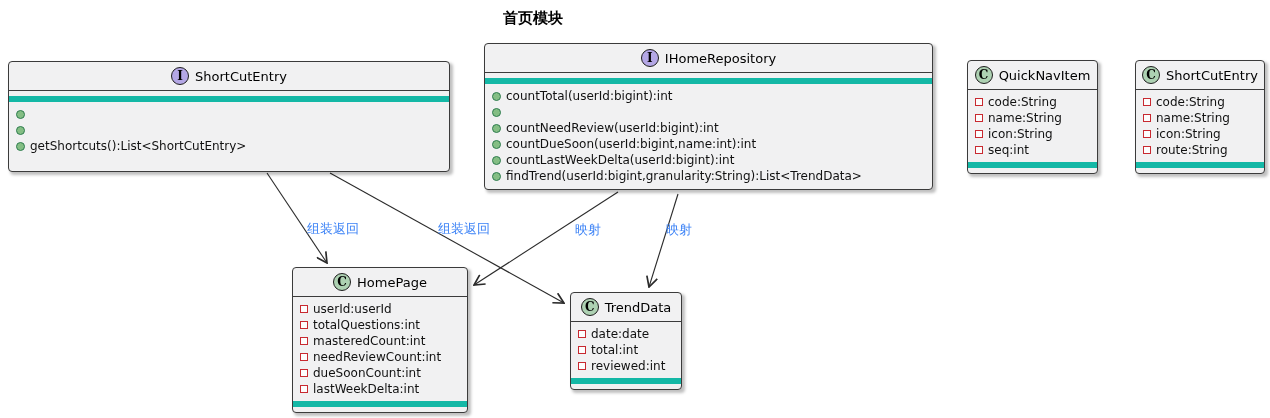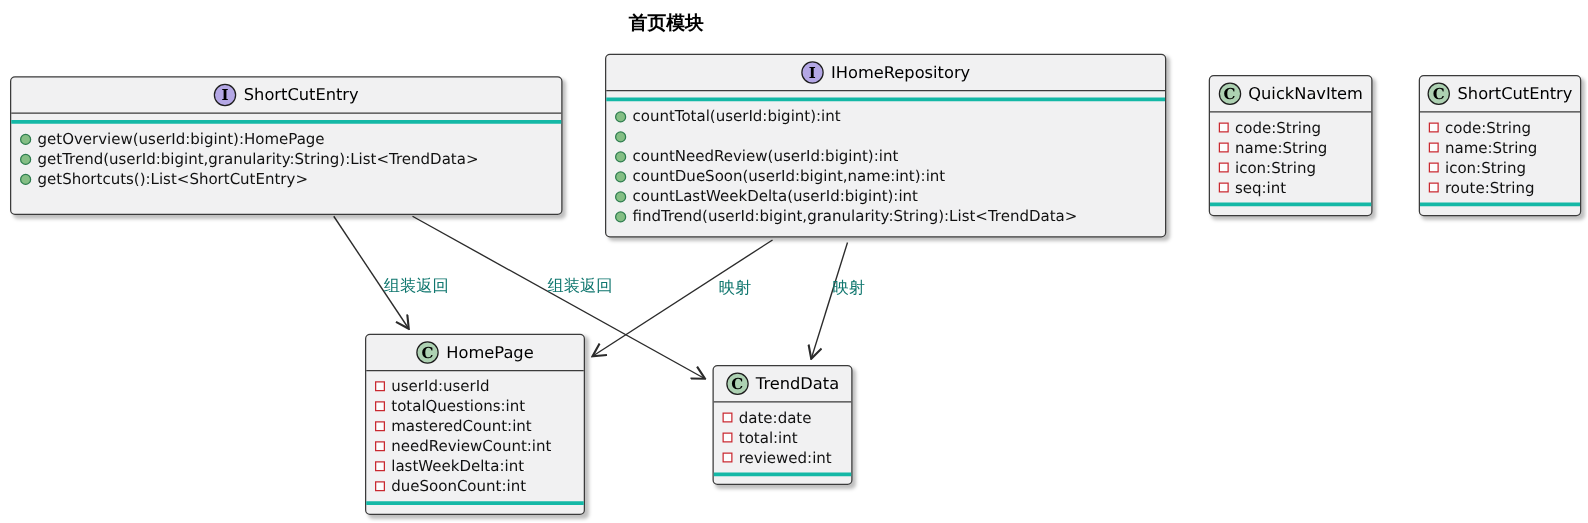--- a/index.html
+++ b/index.html
@@ -25,27 +25,27 @@
     flex:none;width:18px;height:18px;border-radius:50%;border:1px solid #1d1d1d;
     display:flex;align-items:center;justify-content:center;
     font-family:"DejaVu Serif","Liberation Serif",serif;font-weight:bold;
     font-size:12px;line-height:1;color:#000;box-sizing:border-box;
   }
   .spot-i{background:#B4A7E5;}
   .spot-c{background:#ADD1B2;}
   .comp{padding:4px 6px 4px 7px;}
   .comp.empty{padding:0;min-height:5px;}
   .comp.grow{flex:1;}
-  .comp.below{border-top:3px solid #14b8a6;}
+  .comp.below{border-top:6px solid #14b8a6;}
   .member{display:flex;align-items:center;gap:5px;height:16px;font-size:12px;white-space:nowrap;}
   .micon{flex:none;width:7px;height:7px;border-radius:50%;background:#84BE84;border:1px solid #2e7d4f;box-sizing:content-box;}
   .ficon{flex:none;width:6px;height:6px;background:#fdfdfd;border:1px solid #C82930;box-sizing:content-box;}
   #edges{position:absolute;left:0;top:0;width:1270px;height:418px;pointer-events:none;}
   #edges line{stroke:#2b2b2b;stroke-width:1.1;}
-  .edge-label{position:absolute;font-size:13px;color:#0f766e;white-space:nowrap;}
+  .edge-label{position:absolute;font-size:13px;color:#3b82f6;white-space:nowrap;}
 </style>
 </head>
 <body>
 
 <div id="canvas">
 
   <div id="diagram-title">首页模块</div>
 
   <svg id="edges" width="1270" height="418" viewBox="0 0 1270 418">
     <defs>
@@ -66,25 +66,23 @@
 
   <div class="uml-box iface" style="left:8px;top:61px;width:442px;min-height:111px;">
     <div class="uml-title">
       <span class="spot spot-i">I</span>
       <span class="cls-name">ShortCutEntry</span>
     </div>
     <div class="comp empty"></div>
     <div class="comp below grow">
       <div class="member">
           <span class="micon"></span>
-          <span>getOverview(userId:bigint):HomePage</span>
-        </div>
-      <div class="member">
-          <span class="micon"></span>
-          <span>getTrend(userId:bigint,granularity:String):List&lt;TrendData&gt;</span>
+        </div>
+      <div class="member">
+          <span class="micon"></span>
         </div>
       <div class="member">
           <span class="micon"></span>
           <span>getShortcuts():List&lt;ShortCutEntry&gt;</span>
         </div>
     </div>
   </div>
 
   <div class="uml-box iface" style="left:484px;top:43px;width:449px;min-height:147px;">
     <div class="uml-title">
@@ -188,26 +186,26 @@
       <div class="member">
           <span class="ficon"></span>
           <span>masteredCount:int</span>
         </div>
       <div class="member">
           <span class="ficon"></span>
           <span>needReviewCount:int</span>
         </div>
       <div class="member">
           <span class="ficon"></span>
+          <span>dueSoonCount:int</span>
+        </div>
+      <div class="member">
+          <span class="ficon"></span>
           <span>lastWeekDelta:int</span>
         </div>
-      <div class="member">
-          <span class="ficon"></span>
-          <span>dueSoonCount:int</span>
-        </div>
     </div>
     <div class="comp below empty grow"></div>
   </div>
 
   <div class="uml-box" style="left:570px;top:292px;width:112px;min-height:96px;">
     <div class="uml-title">
       <span class="spot spot-c">C</span>
       <span class="cls-name">TrendData</span>
     </div>
     <div class="comp">

